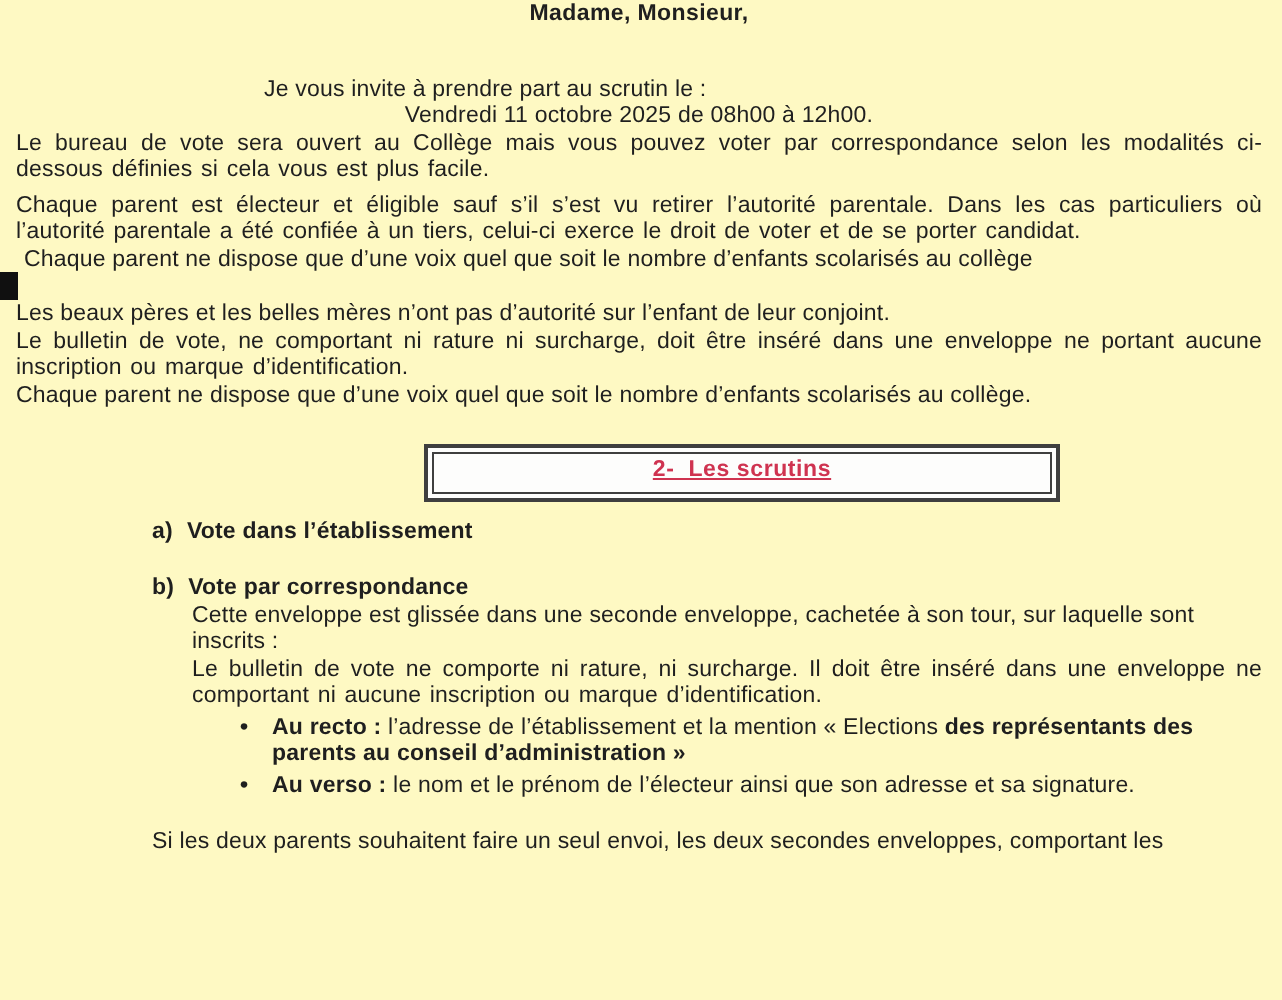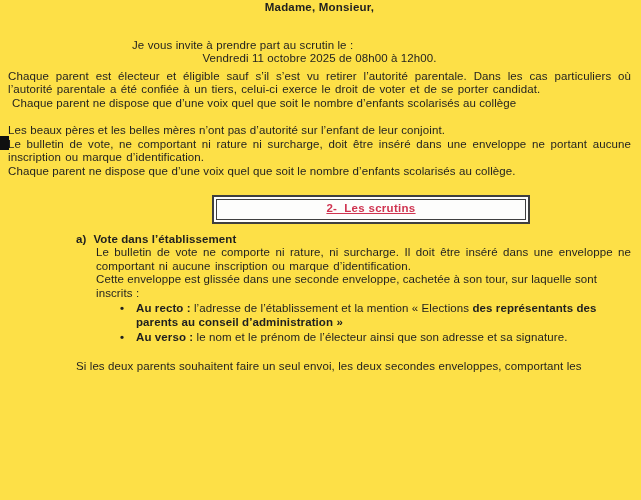--- a/index.html
+++ b/index.html
@@ -10,21 +10,21 @@
     color: var(--color-ink, #1f1f1f);
     font-size: 11.5px;
     line-height: 13.5px;
     letter-spacing: 0.1px;
   }
   .page {
     position: relative;
     width: 641px;
     height: 500px;
     overflow: hidden;
-    background: #fde047;
+    background: #fef9c3;
     padding: 1px 10px 0 8px;
   }
   .scan-artifact {
     position: absolute;
     left: 0; top: 136px;
     width: 9px; height: 14px;
     background: #101010;
   }
   .salutation {
     font-weight: 700;
@@ -78,38 +78,40 @@
 <div class="page">
 
   <div class="scan-artifact"></div>
 
   <p class="salutation">Madame, Monsieur,</p>
 
   <p class="intro-line">Je vous invite à prendre part au scrutin le :</p>
 
   <p class="date-line">Vendredi 11 octobre 2025 de 08h00 à 12h00.</p>
 
+  <p class="para justify">Le bureau de vote sera ouvert au Collège mais vous pouvez voter par correspondance selon les modalités ci-dessous définies si cela vous est plus facile.</p>
 
 
   <p class="para justify mt1">Chaque parent est électeur et éligible sauf s’il s’est vu retirer l’autorité parentale. Dans les cas particuliers où l’autorité parentale a été confiée à un tiers, celui-ci exerce le droit de voter et de se porter candidat.</p>
   <p class="para indent-sm">Chaque parent ne dispose que d’une voix quel que soit le nombre d’enfants scolarisés au collège</p>
   <p class="para gap-top">Les beaux pères et les belles mères n’ont pas d’autorité sur l’enfant de leur conjoint.</p>
   <p class="para justify">Le bulletin de vote, ne comportant ni rature ni surcharge, doit être inséré dans une enveloppe ne portant aucune inscription ou marque d’identification.</p>
   <p class="para">Chaque parent ne dispose que d’une voix quel que soit le nombre d’enfants scolarisés au collège.</p>
 
   <div class="section-box box2">
     <div class="section-box-inner">
       <span class="section-title">2-  Les scrutins</span>
     </div>
   </div>
 
   <p class="item-head first"><span class="item-label">a)</span><span class="item-title">Vote dans l’établissement</span></p>
 
+  <p class="item-head second"><span class="item-label">b)</span><span class="item-title">Vote par correspondance</span></p>
+  <p class="para ind-b">Cette enveloppe est glissée dans une seconde enveloppe, cachetée à son tour, sur laquelle sont inscrits :</p>
   <p class="para ind-b justify">Le bulletin de vote ne comporte ni rature, ni surcharge. Il doit être inséré dans une enveloppe ne comportant ni aucune inscription ou marque d’identification.</p>
-  <p class="para ind-b">Cette enveloppe est glissée dans une seconde enveloppe, cachetée à son tour, sur laquelle sont inscrits :</p>
 
   <div class="bullet">
       <span class="bullet-dot">•</span>
       <span class="bullet-text"><b>Au recto :</b><span> l’adresse de l’établissement et la mention « Elections </span><b>des représentants des parents au conseil d’administration »</b></span>
     </div>
 
   <div class="bullet">
       <span class="bullet-dot">•</span>
       <span class="bullet-text"><b>Au verso :</b><span> le nom et le prénom de l’électeur ainsi que son adresse et sa signature.</span></span>
     </div>

